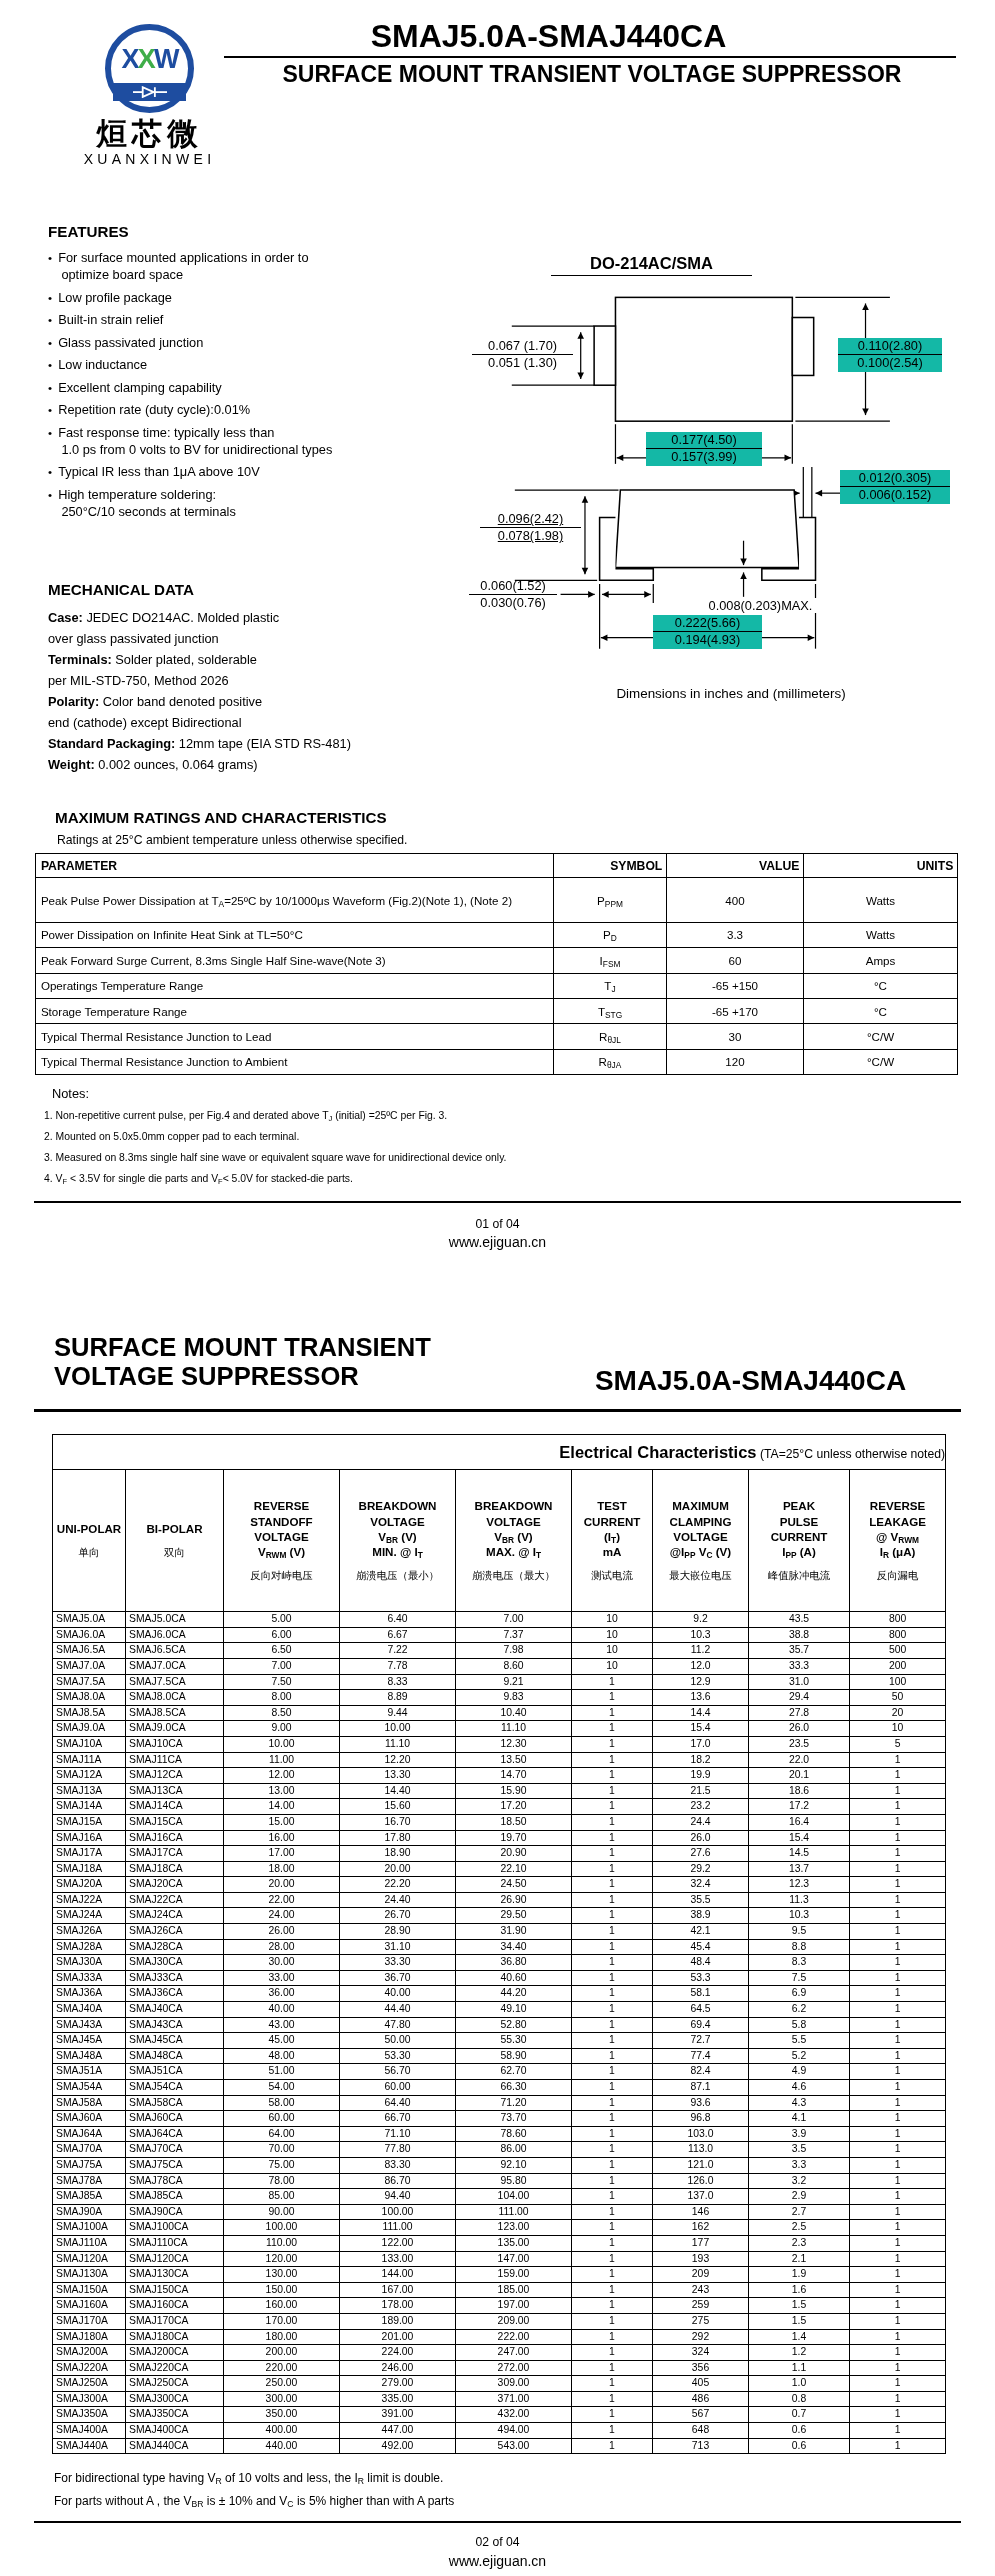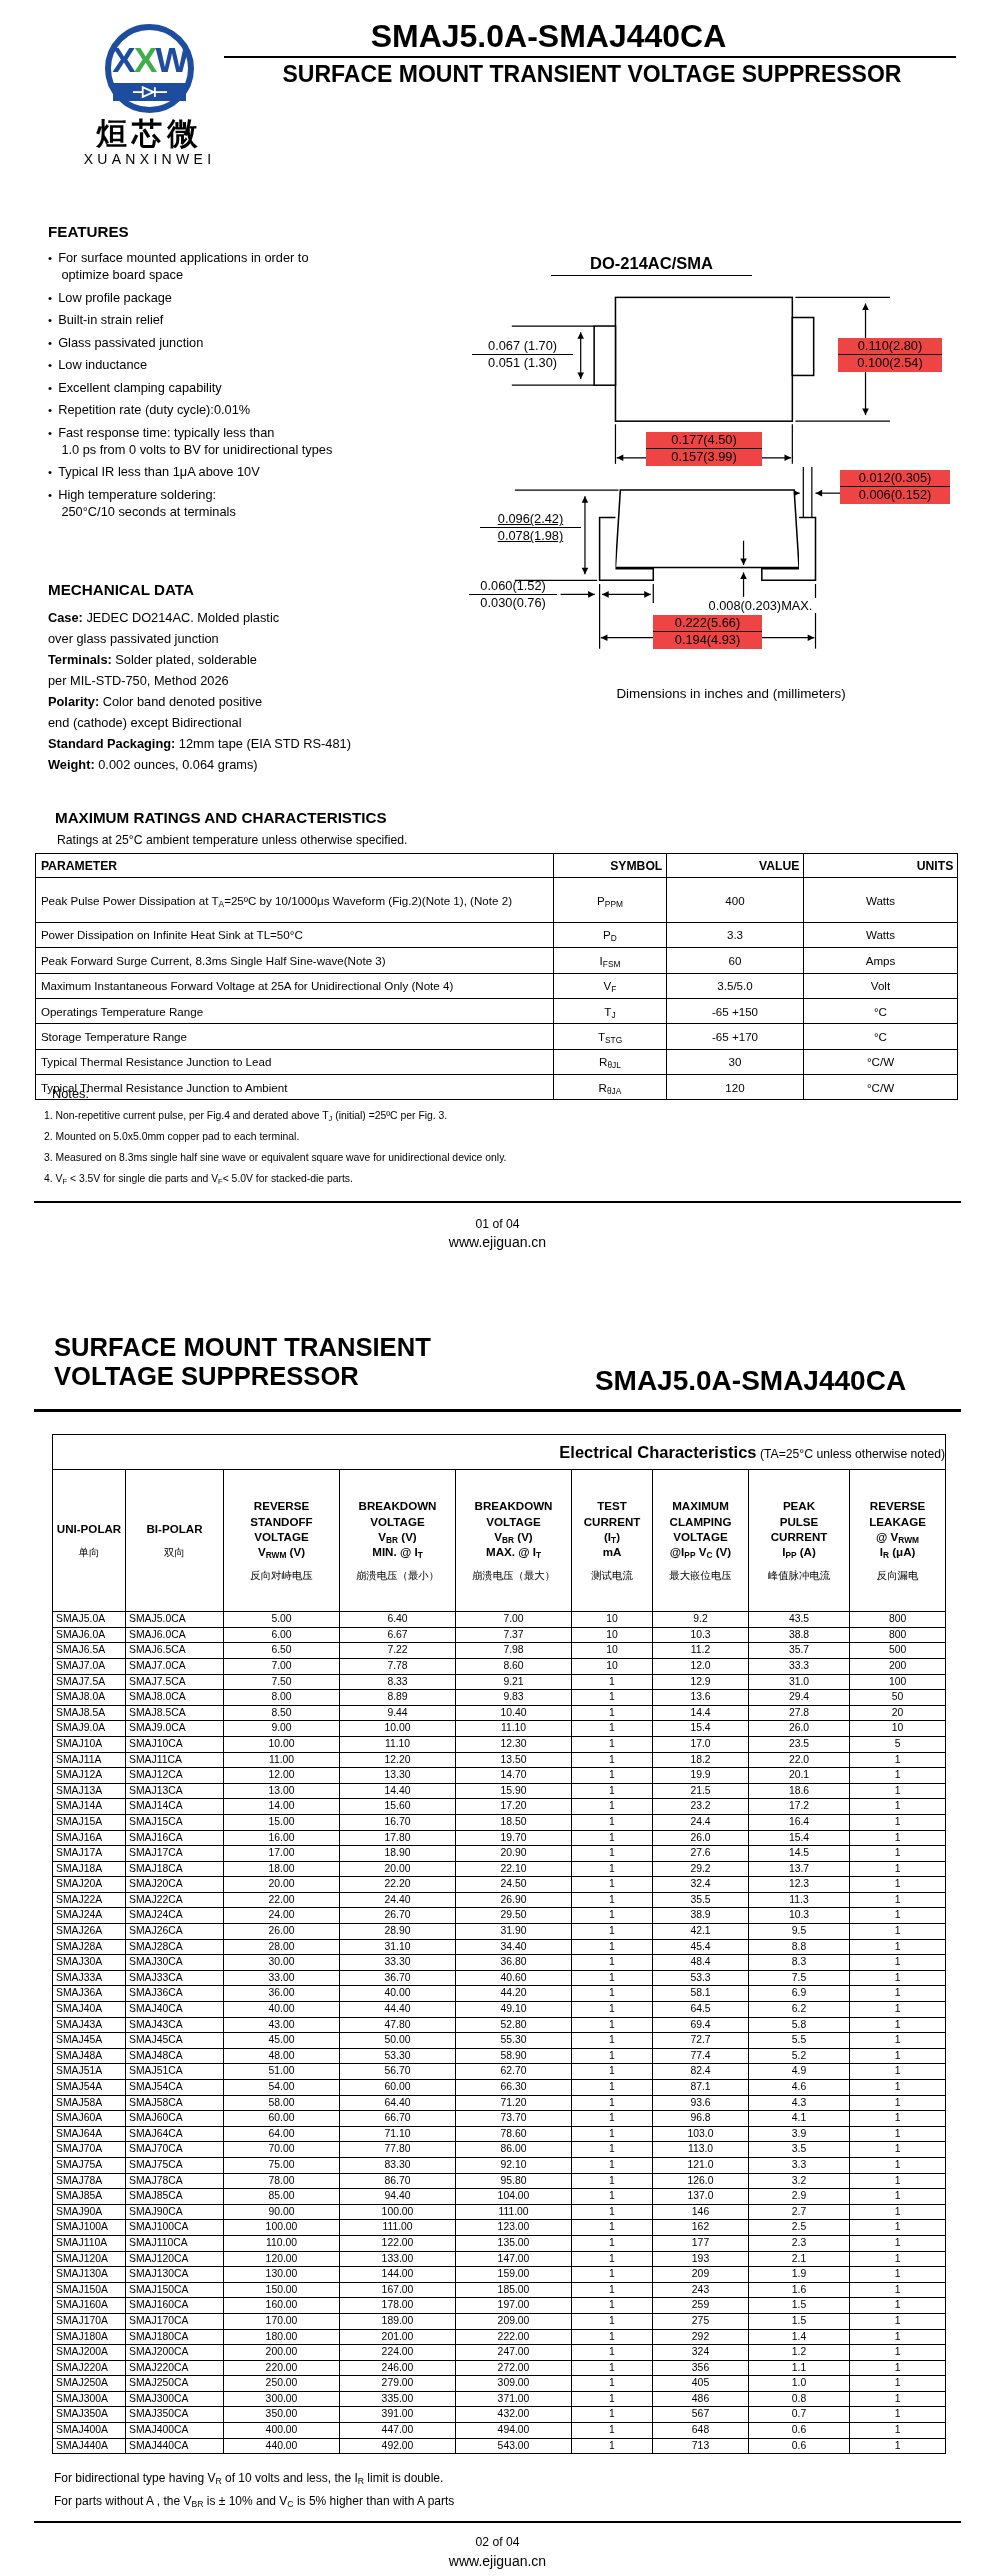--- a/index.html
+++ b/index.html
@@ -6,21 +6,21 @@
   html,body{margin:0;padding:0;}
   body{width:995px;height:2576px;position:relative;background:#fff;color:#000;
        font-family:"Liberation Sans","DejaVu Sans",sans-serif;}
   .abs{position:absolute;}
   b{font-weight:bold;}
   sub{font-size:72%;vertical-align:-0.25em;line-height:0;}
 
   
   .logo{left:70px;top:24.4px;width:159px;text-align:center;}
   .logo-circle{width:77px;height:77px;border:6.7px solid #1e4da0;border-radius:50%;margin:0 auto;position:relative;}
-  .logo-xxw{position:absolute;left:0;right:0;top:16px;font-size:35px;font-weight:bold;color:#1e4da0;letter-spacing:-1.8px;line-height:27px;}
+  .logo-xxw{position:absolute;left:0;right:0;top:16px;font-size:27px;font-weight:bold;color:#1e4da0;letter-spacing:-1.8px;line-height:27px;}
   .logo-xxw .gx{color:#3fae49;}
   .logo-band{position:absolute;left:2.4px;right:2.4px;bottom:6.1px;height:18.3px;background:#1e4da0;display:flex;align-items:center;justify-content:center;}
   .logo-cn{font-size:30.5px;font-weight:bold;letter-spacing:4.9px;line-height:35px;margin-top:2.4px;}
   .logo-en{font-size:14px;letter-spacing:4.3px;line-height:16px;}
   .p1-title{left:207px;top:18.3px;width:683px;text-align:center;font-size:32px;font-weight:bold;letter-spacing:0px;}
   .p1-titleline{left:224px;top:56px;width:732px;height:1.8px;background:#000;}
   .p1-subtitle{left:226px;top:61px;width:732px;text-align:center;font-size:23px;font-weight:bold;}
 
   
   .sec-h{font-size:15.2px;font-weight:bold;}
@@ -36,21 +36,21 @@
 
   
   .pkg{left:463px;top:249px;width:494px;height:470px;}
   .pkg-title{position:absolute;left:88px;top:4.9px;width:201px;text-align:center;font-size:16.5px;font-weight:bold;border-bottom:1.8px solid #000;padding-bottom:2.4px;}
   .pkg svg{position:absolute;left:0;top:0;}
   .shape{fill:#fff;stroke:#000;stroke-width:2.5;}
   .dl{stroke:#000;stroke-width:2;fill:none;}
   .frac{position:absolute;text-align:center;font-size:12.8px;}
   .frac .top{display:block;border-bottom:1.2px solid #000;line-height:16px;padding:0 1.8px;}
   .frac .bot{display:block;line-height:16.5px;}
-  .wbg{background:#ef4444;}
+  .wbg{background:#14b8a6;}
   .dim-single{position:absolute;font-size:12.8px;background:#fff;text-align:center;}
   .pkg-caption{position:absolute;left:73px;top:437px;width:390px;text-align:center;font-size:13.4px;}
 
   
   .ratings-h{left:55px;top:809px;}
   .ratings-intro{left:57px;top:833px;font-size:12.2px;}
   table{border-collapse:collapse;table-layout:fixed;}
   .rtable{left:35px;top:853px;width:922px;}
   .rtable th,.rtable td{border:1.2px solid #000;font-size:11.6px;padding:1.2px 3.7px;}
   .rtable{border:1.8px solid #000;}
@@ -262,26 +262,20 @@
         <td class="pl">Power Dissipation on Infinite Heat Sink at TL=50°C</td>
         <td>P<sub>D</sub></td>
         <td>3.3</td>
         <td>Watts</td>
       </tr>
       <tr>
         <td class="pl">Peak Forward Surge Current, 8.3ms Single Half Sine-wave(Note 3)</td>
         <td>I<sub>FSM</sub></td>
         <td>60</td>
         <td>Amps</td>
-      </tr>
-      <tr>
-        <td class="pl">Maximum Instantaneous Forward Voltage at 25A for Unidirectional Only (Note 4)</td>
-        <td>V<sub>F</sub></td>
-        <td>3.5/5.0</td>
-        <td>Volt</td>
       </tr>
       <tr>
         <td class="pl">Operatings Temperature Range</td>
         <td>T<sub>J</sub></td>
         <td>-65 +150</td>
         <td>°C</td>
       </tr>
       <tr>
         <td class="pl">Storage Temperature Range</td>
         <td>T<sub>STG</sub></td>

